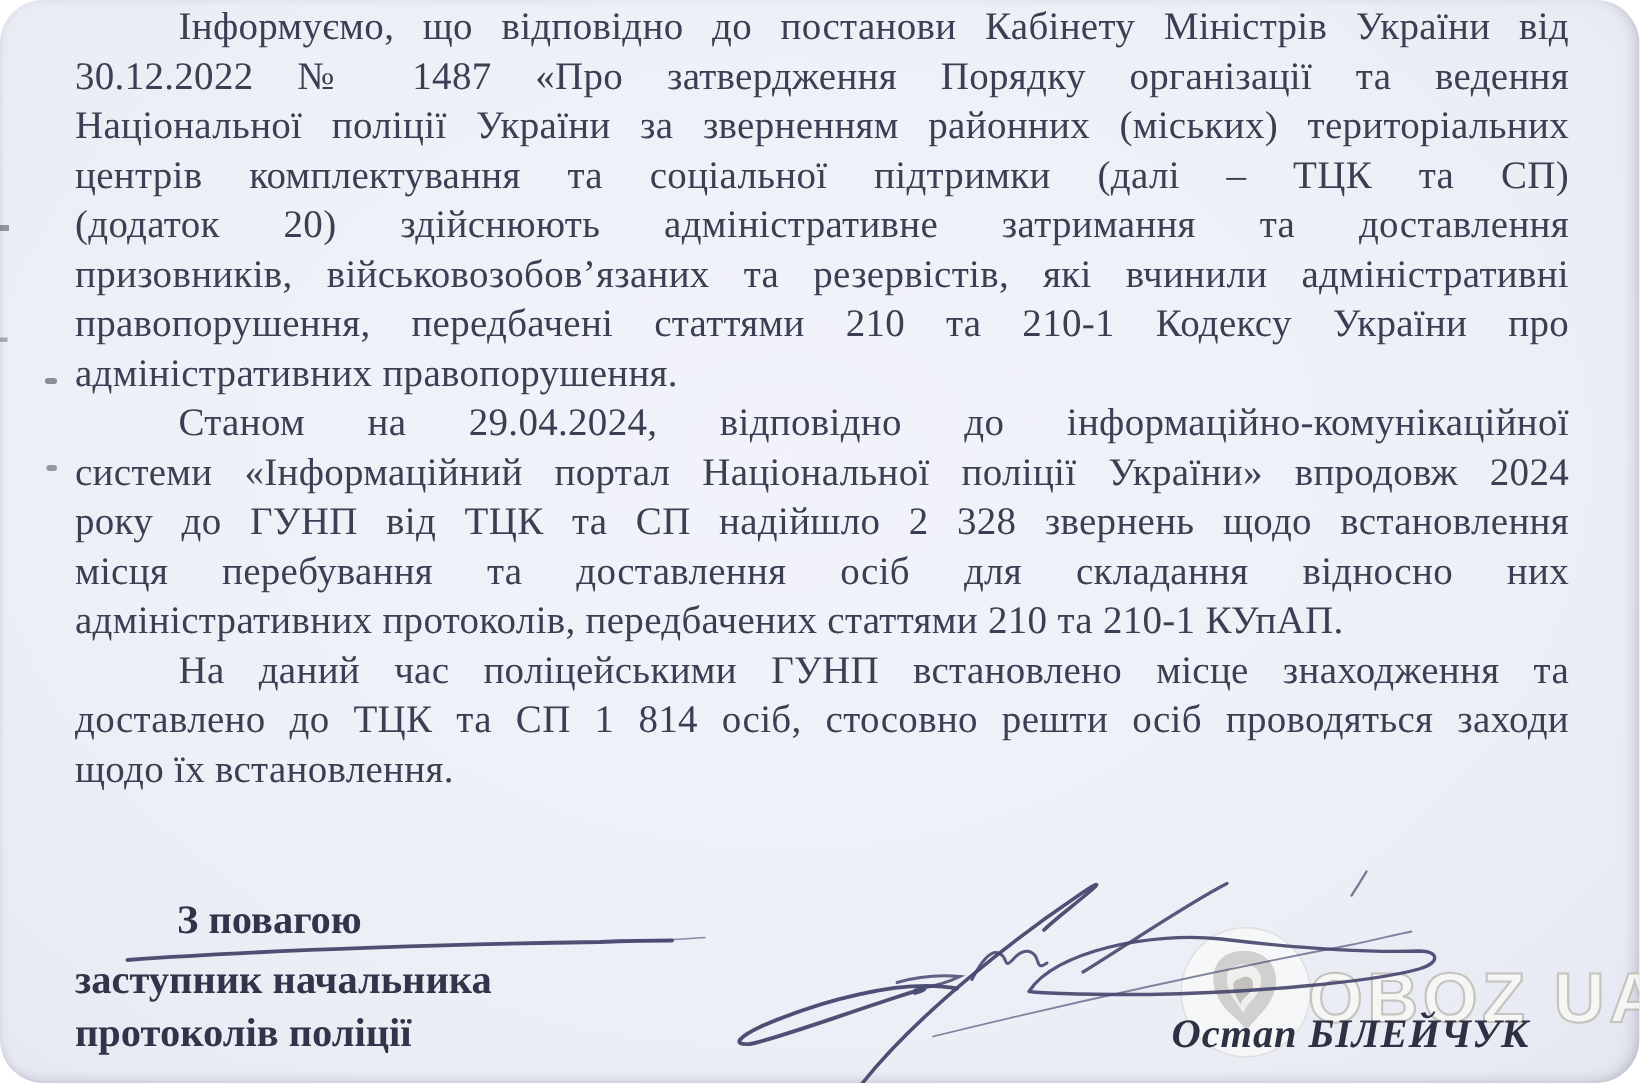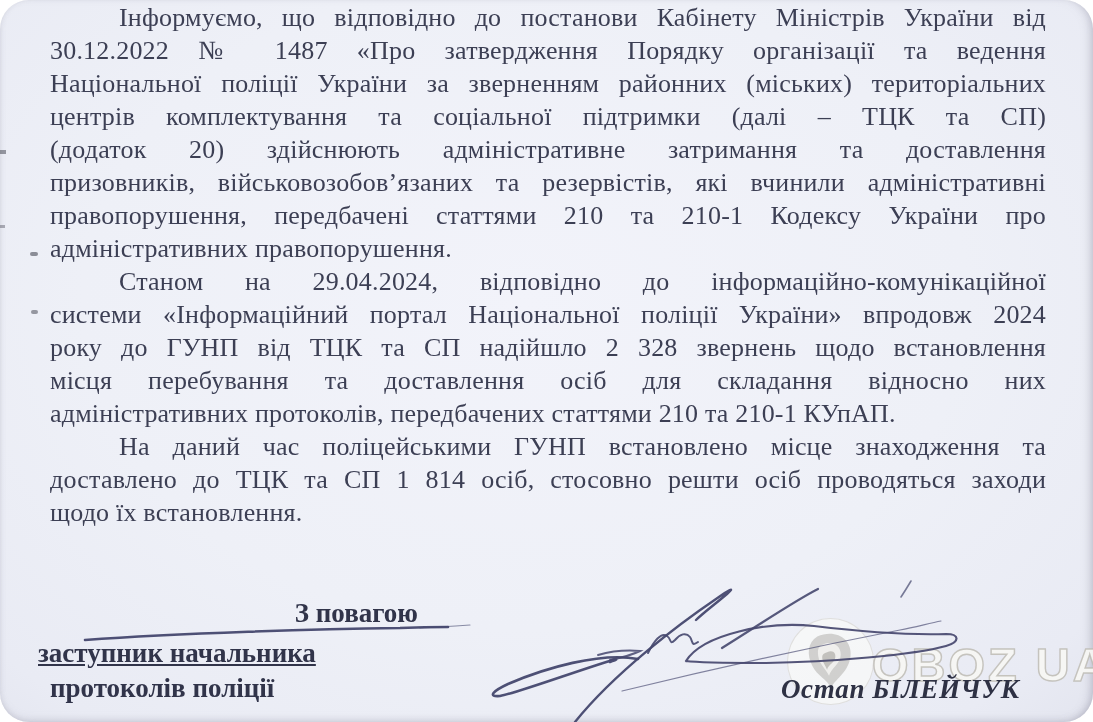--- a/index.html
+++ b/index.html
@@ -36,22 +36,22 @@
   }
   .ln.first { padding-left: 69px; }
   .ln.end   { text-align-last: left; }
   
   .closing-left {
     position: absolute; left: 0; top: 0;
     color: #31344a;
     font-weight: bold;
     font-size: 27px;
   }
-  .salutation { position: absolute; left: 118px; top: 598px; width: 300px; text-align: right; }
-  .pos1       { position: absolute; left: 38px;  top: 638px; width: 400px; text-decoration: underline; }
+  .salutation { position: absolute; left: 118px; top: 598px; width: 300px; }
+  .pos1       { position: absolute; left: 50px;  top: 638px; width: 400px; }
   .pos2       { position: absolute; left: 50px;  top: 673px; width: 400px; }
   .signer {
     position: absolute; left: 781px; top: 674px;
     color: #2e3144;
     font-weight: bold;
     font-size: 27px;
     letter-spacing: 0.6px;
     z-index: 6;
     font-style: italic;
   }

